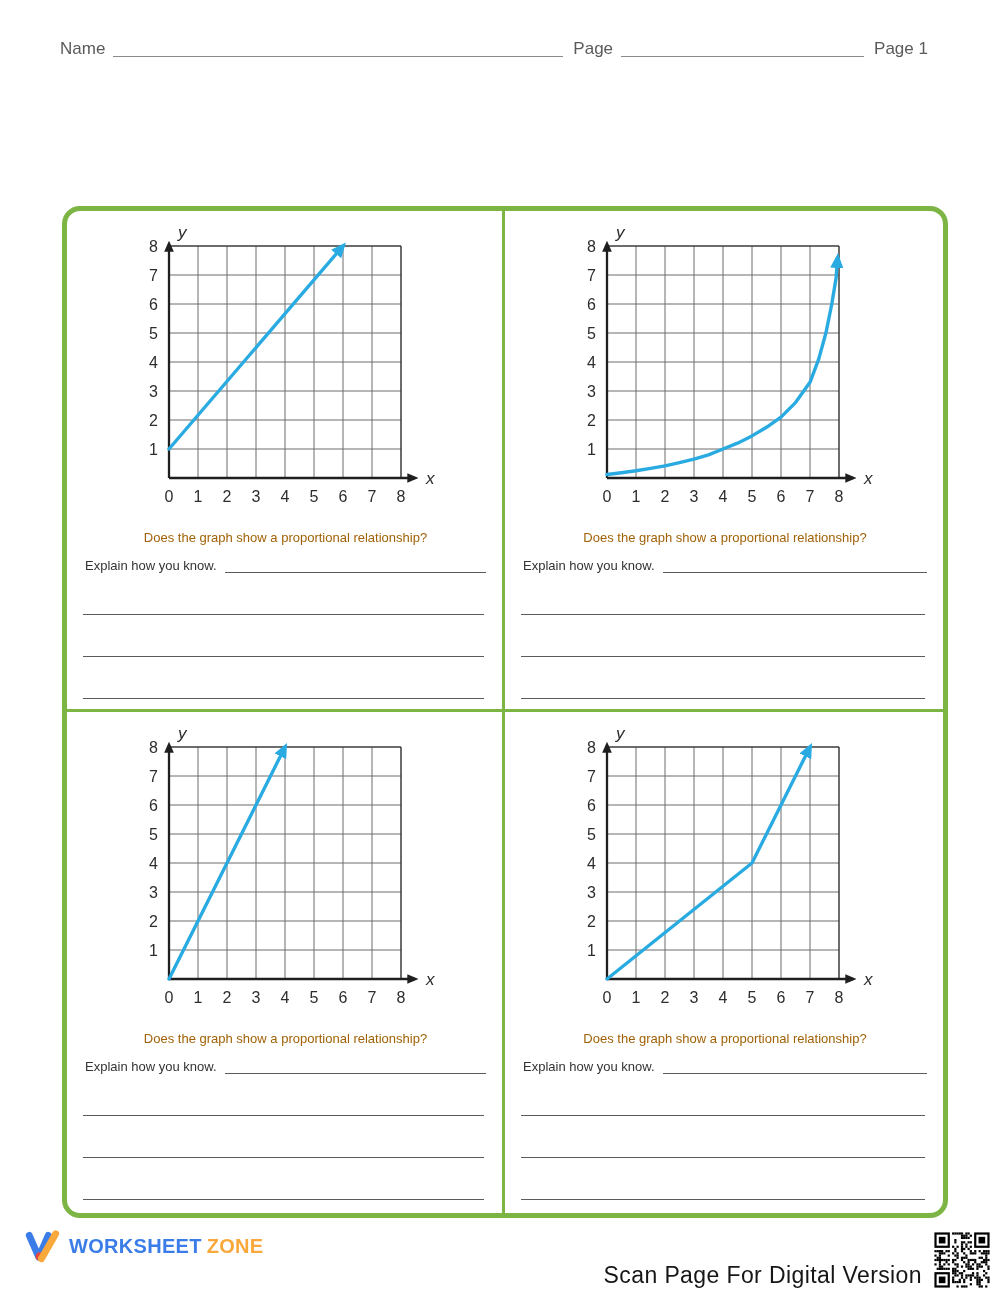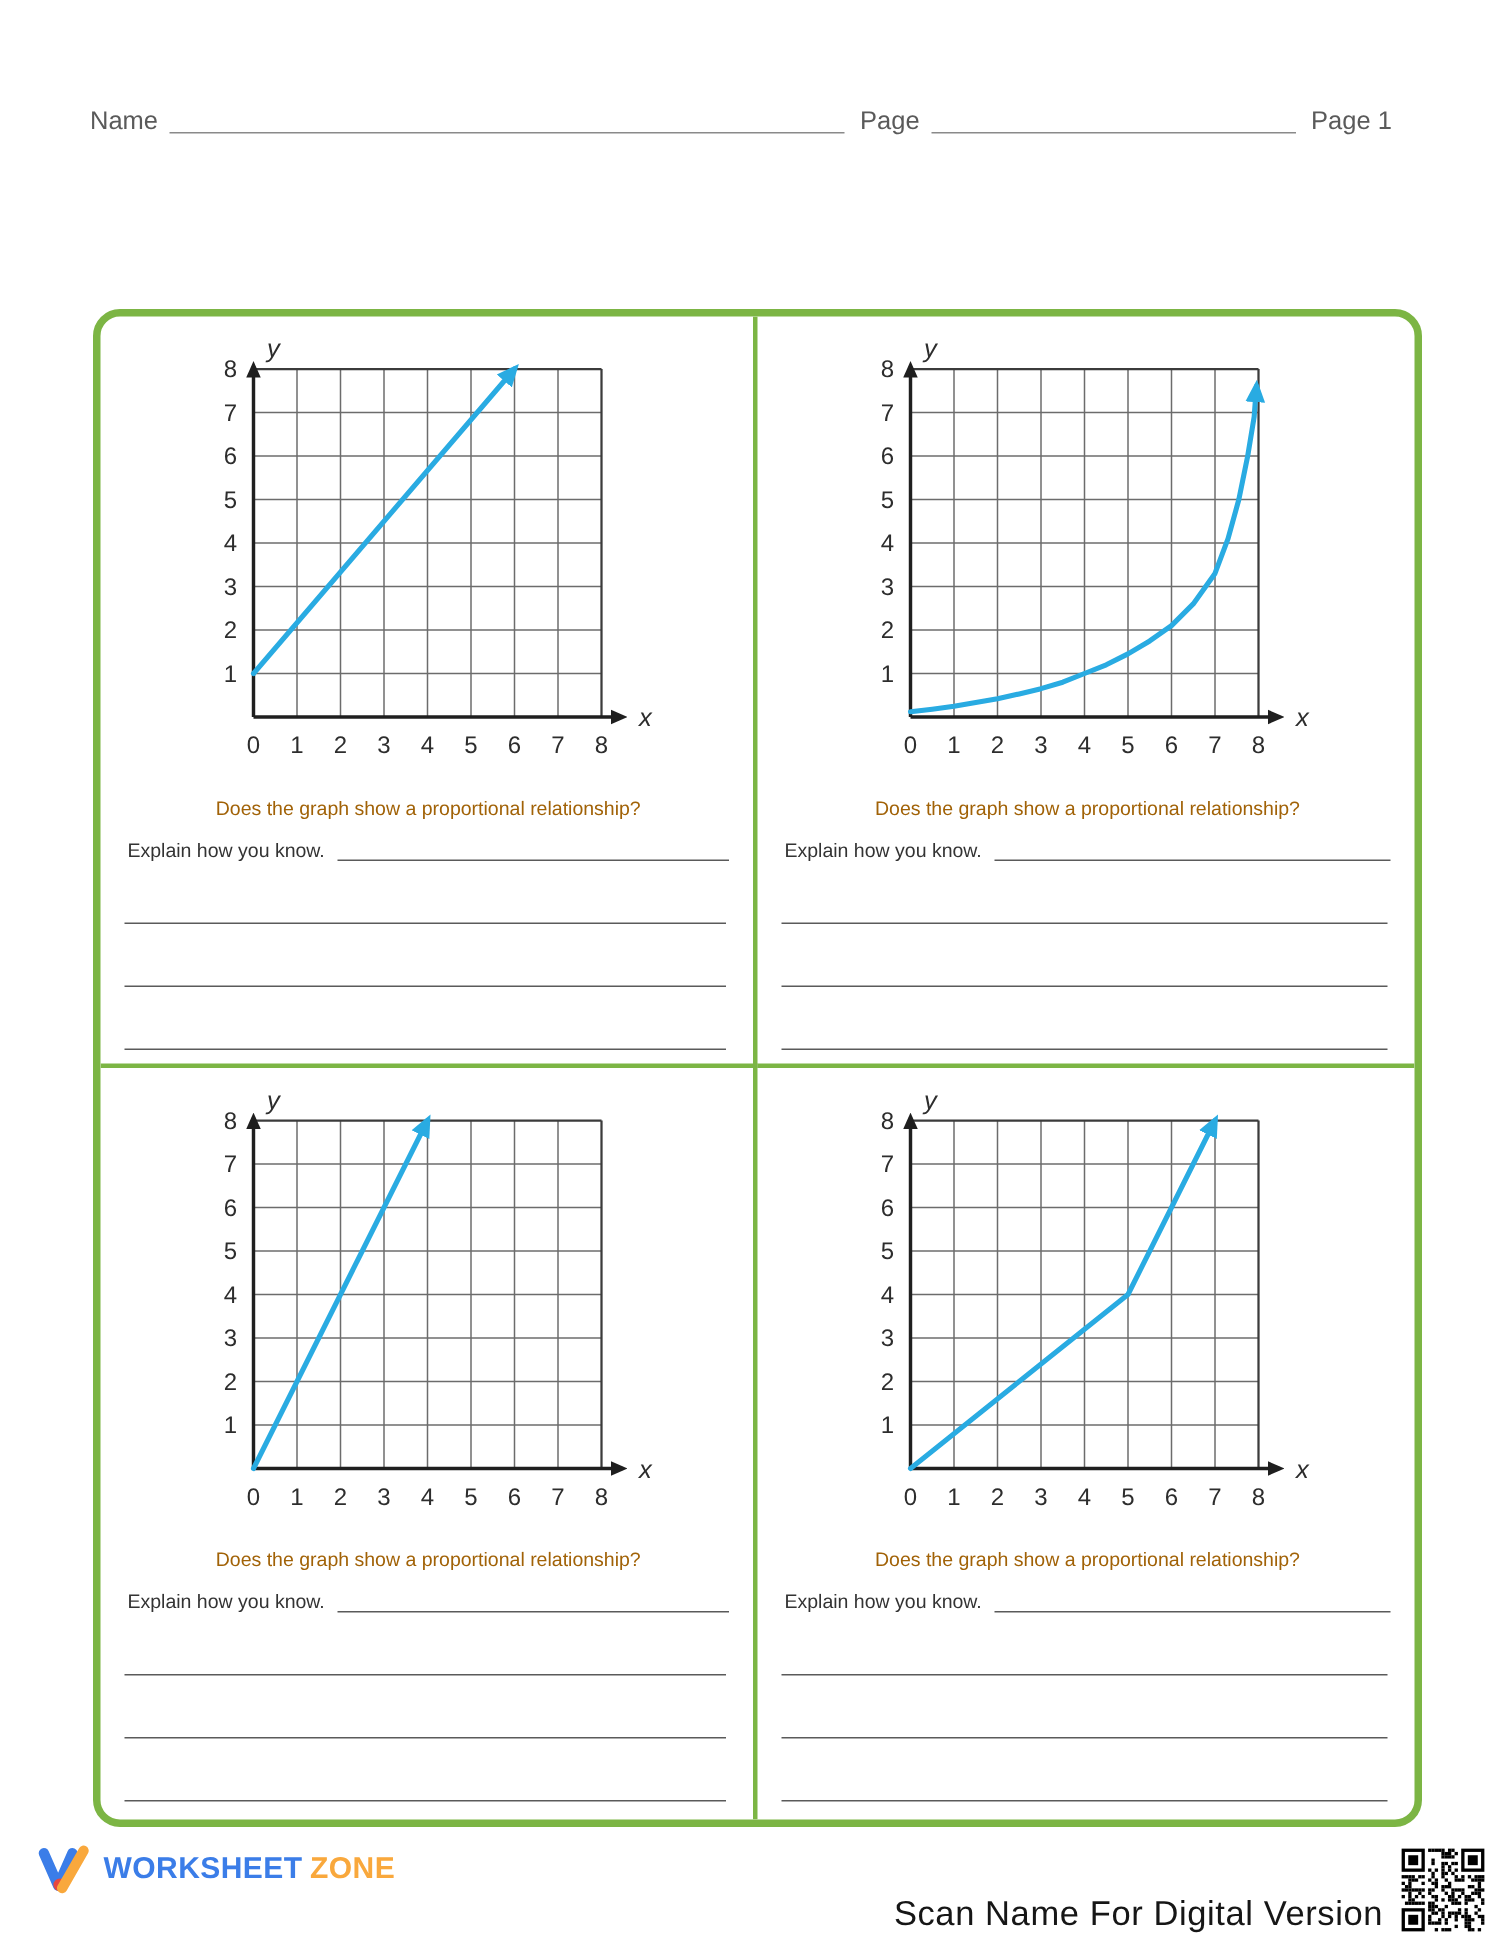--- a/index.html
+++ b/index.html
@@ -1,21 +1,21 @@
 <!DOCTYPE html>
 <html><head>
 <meta charset="utf-8">
 <style>
   html,body{margin:0;padding:0;background:#ffffff;}
   .page{position:relative;width:1000px;height:1294px;background:#fff;
         font-family:"Liberation Sans","DejaVu Sans",sans-serif;overflow:hidden;}
 
   
   .header-row{position:absolute;top:36px;left:60px;width:880px;display:flex;
-              align-items:flex-end;font-size:17px;color:#5a5a5a;margin-top:32px;}
+              align-items:flex-end;font-size:17px;color:#5a5a5a;}
   .hblank{border-bottom:1.6px solid #8a8a8a;height:1.15em;}
   .name-line{width:450px;margin:0 10px 2px 8px;}
   .date-line{width:243px;margin:0 10px 2px 8px;}
   .page-num{white-space:nowrap;}
 
   .title{position:absolute;top:74px;left:57px;margin:0;font-size:33px;font-weight:bold;
          color:var(--accent-teal);letter-spacing:-1.2px;}
   .subtitle{position:absolute;top:130px;left:58px;margin:0;width:812px;font-size:17.5px;
             font-weight:bold;color:var(--accent-blue);line-height:1.62;}
 
@@ -307,21 +307,21 @@
   <div class="footer-logo">
     <svg width="36" height="34" viewBox="0 0 34 32">
       <path d="M4 6 L13 26.5 L22 6" fill="none" style="stroke:var(--brand-blue)" stroke-width="6.5" stroke-linecap="round" stroke-linejoin="round"></path>
       <circle cx="14" cy="26" r="4" style="fill:var(--brand-red)"></circle>
       <path d="M15.5 28 L29 4.5" fill="none" style="stroke:var(--brand-orange)" stroke-width="6.5" stroke-linecap="round"></path>
     </svg>
     <span class="brand">
       <span class="b1">WORKSHEET</span><span class="b2">ZONE</span>
     </span>
   </div>
-  <div class="scan-text">Scan Name For Digital Version</div>
+  <div class="scan-text">Scan Page For Digital Version</div>
   <svg class="qr" id="qr-svg" viewBox="0 0 29 29">
       <rect x="0" y="0" width="29" height="29" fill="#fff"></rect>
       <rect x="2" y="2" width="7" height="7" fill="#000"></rect>
       <rect x="3" y="3" width="5" height="5" fill="#fff"></rect>
       <rect x="4" y="4" width="3" height="3" fill="#000"></rect>
       <rect x="20" y="2" width="7" height="7" fill="#000"></rect>
       <rect x="21" y="3" width="5" height="5" fill="#fff"></rect>
       <rect x="22" y="4" width="3" height="3" fill="#000"></rect>
       <rect x="2" y="20" width="7" height="7" fill="#000"></rect>
       <rect x="3" y="21" width="5" height="5" fill="#fff"></rect>

